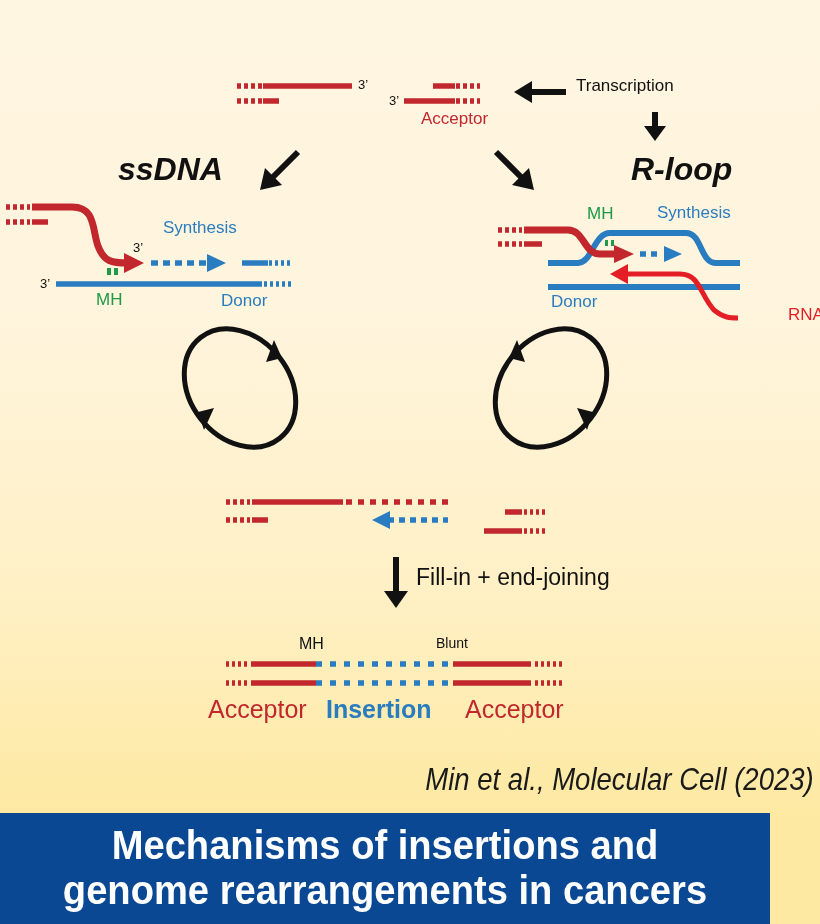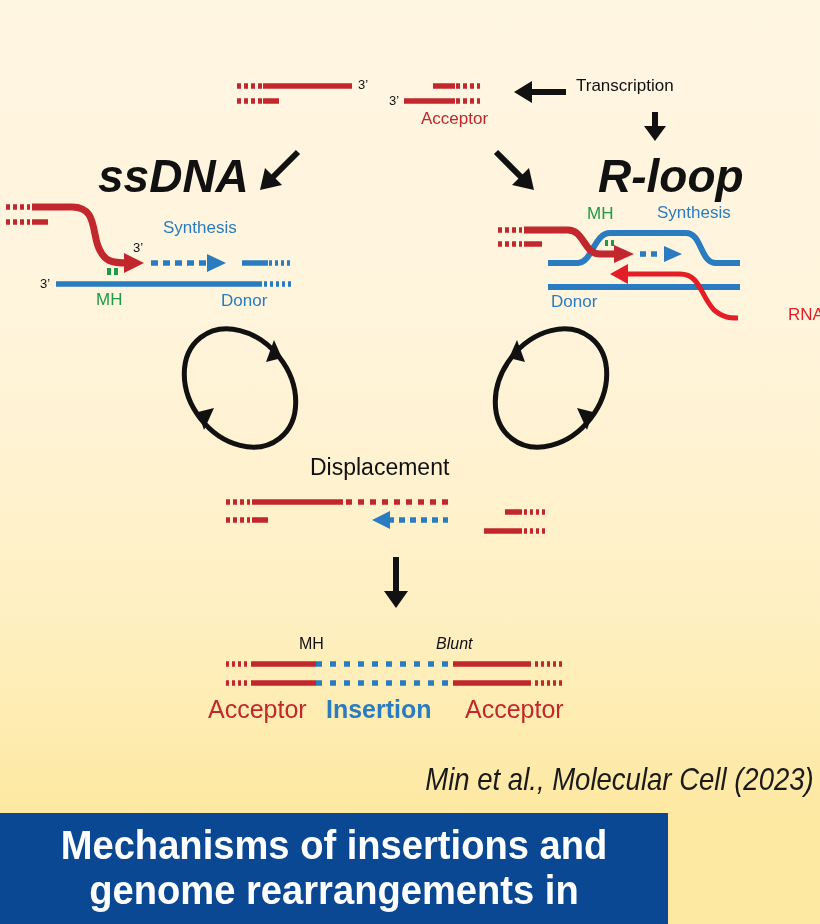--- a/index.html
+++ b/index.html
@@ -9,26 +9,26 @@
     background: linear-gradient(to bottom, #fff6e2 0%, #fff4dc 35%, #fff0c4 65%, #fde9a2 88%);
   }
   #diagram { position: absolute; left: 0; top: 0; width: 820px; height: 813px; }
   .lbl { position: absolute; white-space: nowrap; line-height: 1; }
   .black { color: #111; }
   .red { color: #c1272d; }
   .blue { color: #2a7cc0; }
   .green { color: #1f9a48; }
   .rna { color: #e41e26; }
   .purple { color: #2b2f8f; }
-  .big-italic { font-weight: bold; font-style: italic; font-size: 46px; }
+  .big-italic { font-weight: bold; font-style: italic; font-size: 32px; margin-left: 20px; }
   .med { font-size: 17px; }
   .small { font-size: 13px; }
   .cite { font-style: italic; font-size: 32px; color: #1a1a1a; transform: scaleX(0.86); transform-origin: right center; }
   #banner {
-    position: absolute; left: 0; top: 813px; width: 668px; height: 111px;
+    position: absolute; left: 0; top: 813px; width: 770px; height: 111px;
     background: #0b4893; color: #fff; text-align: center;
   }
   #banner .line { font-weight: bold; font-size: 41px; line-height: 45px; transform: scaleX(0.93); }
   #banner .l1 { padding-top: 10px; }
 </style>
 </head>
 <body>
 
 <div id="canvas">
 
@@ -166,38 +166,38 @@
       <line x1="535" y1="683" x2="565" y2="683" stroke="#c1272d" stroke-dasharray="3,3"></line>
     </g>
   </svg>
 
   <span class="lbl black small" style="left:358px; top:78px;">3’</span>
   <span class="lbl black small" style="left:389px; top:94px;">3’</span>
   <span class="lbl red med" style="left:421px; top:110px;">Acceptor</span>
   <span class="lbl black med" style="left:576px; top:77px;">Transcription</span>
 
   <span class="lbl black big-italic" style="left:98px; top:153px;">ssDNA</span>
-  <span class="lbl black big-italic" style="left:598px; top:153px;">R-loop</span>
+  <span class="lbl black big-italic" style="left:611px; top:153px;">R-loop</span>
 
   <span class="lbl blue med" style="left:163px; top:219px;">Synthesis</span>
   <span class="lbl black small" style="left:133px; top:241px;">3’</span>
   <span class="lbl black small" style="left:40px; top:277px;">3’</span>
   <span class="lbl green med" style="left:96px; top:291px;">MH</span>
   <span class="lbl blue med" style="left:221px; top:292px;">Donor</span>
 
   <span class="lbl green med" style="left:587px; top:205px;">MH</span>
   <span class="lbl blue med" style="left:657px; top:204px;">Synthesis</span>
   <span class="lbl blue med" style="left:551px; top:293px;">Donor</span>
   <span class="lbl rna med" style="left:788px; top:306px;">RNA</span>
 
 
-  <span class="lbl black" style="left:310px; top:456px; font-size:23px;">Displacement</span>
+  <span class="lbl black" style="left:416px; top:566px; font-size:23px;">Fill-in + end-joining</span>
 
   <span class="lbl black" style="left:299px; top:636px; font-size:16px;">MH</span>
-  <span class="lbl black" style="left:436px; top:636px; font-size:16px;font-style:italic;">Blunt</span>
+  <span class="lbl black" style="left:436px; top:636px; font-size:14px;">Blunt</span>
   <span class="lbl red" style="left:208px; top:697px; font-size:25px;">Acceptor</span>
   <span class="lbl blue" style="left:326px; top:697px; font-size:25px; font-weight:bold; ">Insertion</span>
   <span class="lbl red" style="left:465px; top:697px; font-size:25px;">Acceptor</span>
 
   <span class="lbl cite" style="right:6px; top:763px;">Min et al., Molecular Cell (2023)</span>
 
   <div id="banner">
     <div class="line l1">Mechanisms of insertions and</div>
     <div class="line">genome rearrangements in cancers</div>
   </div>

